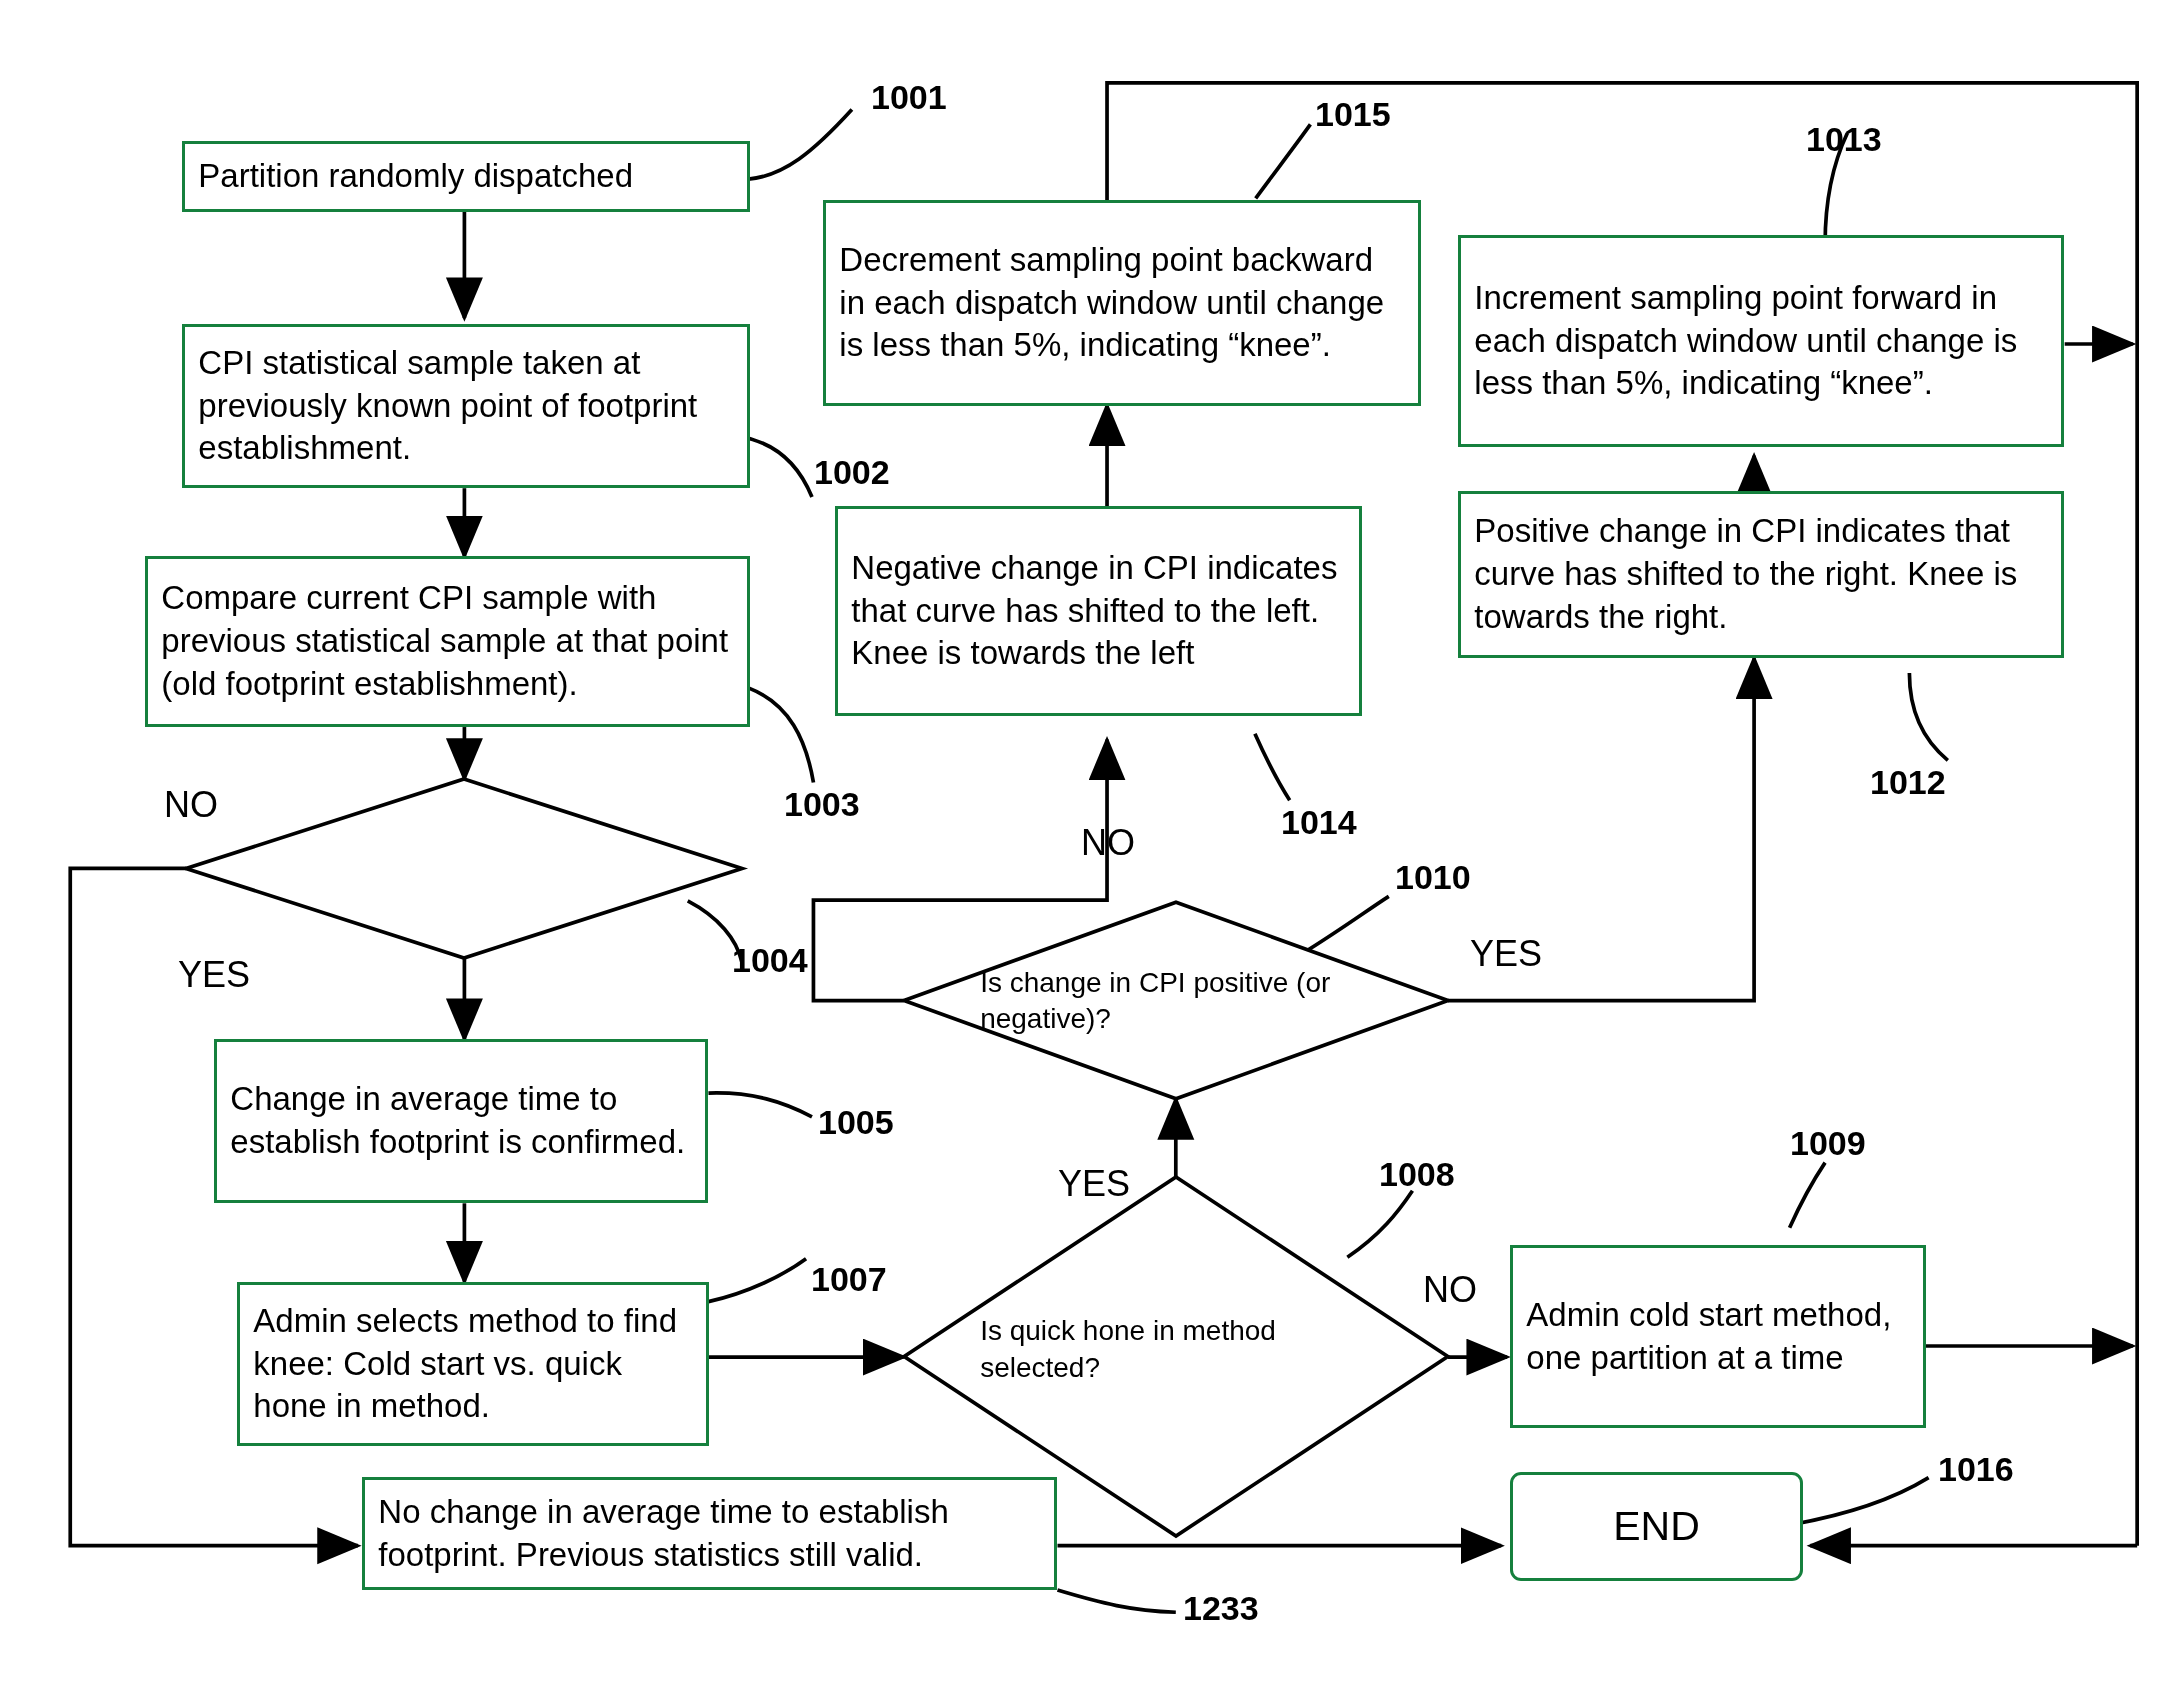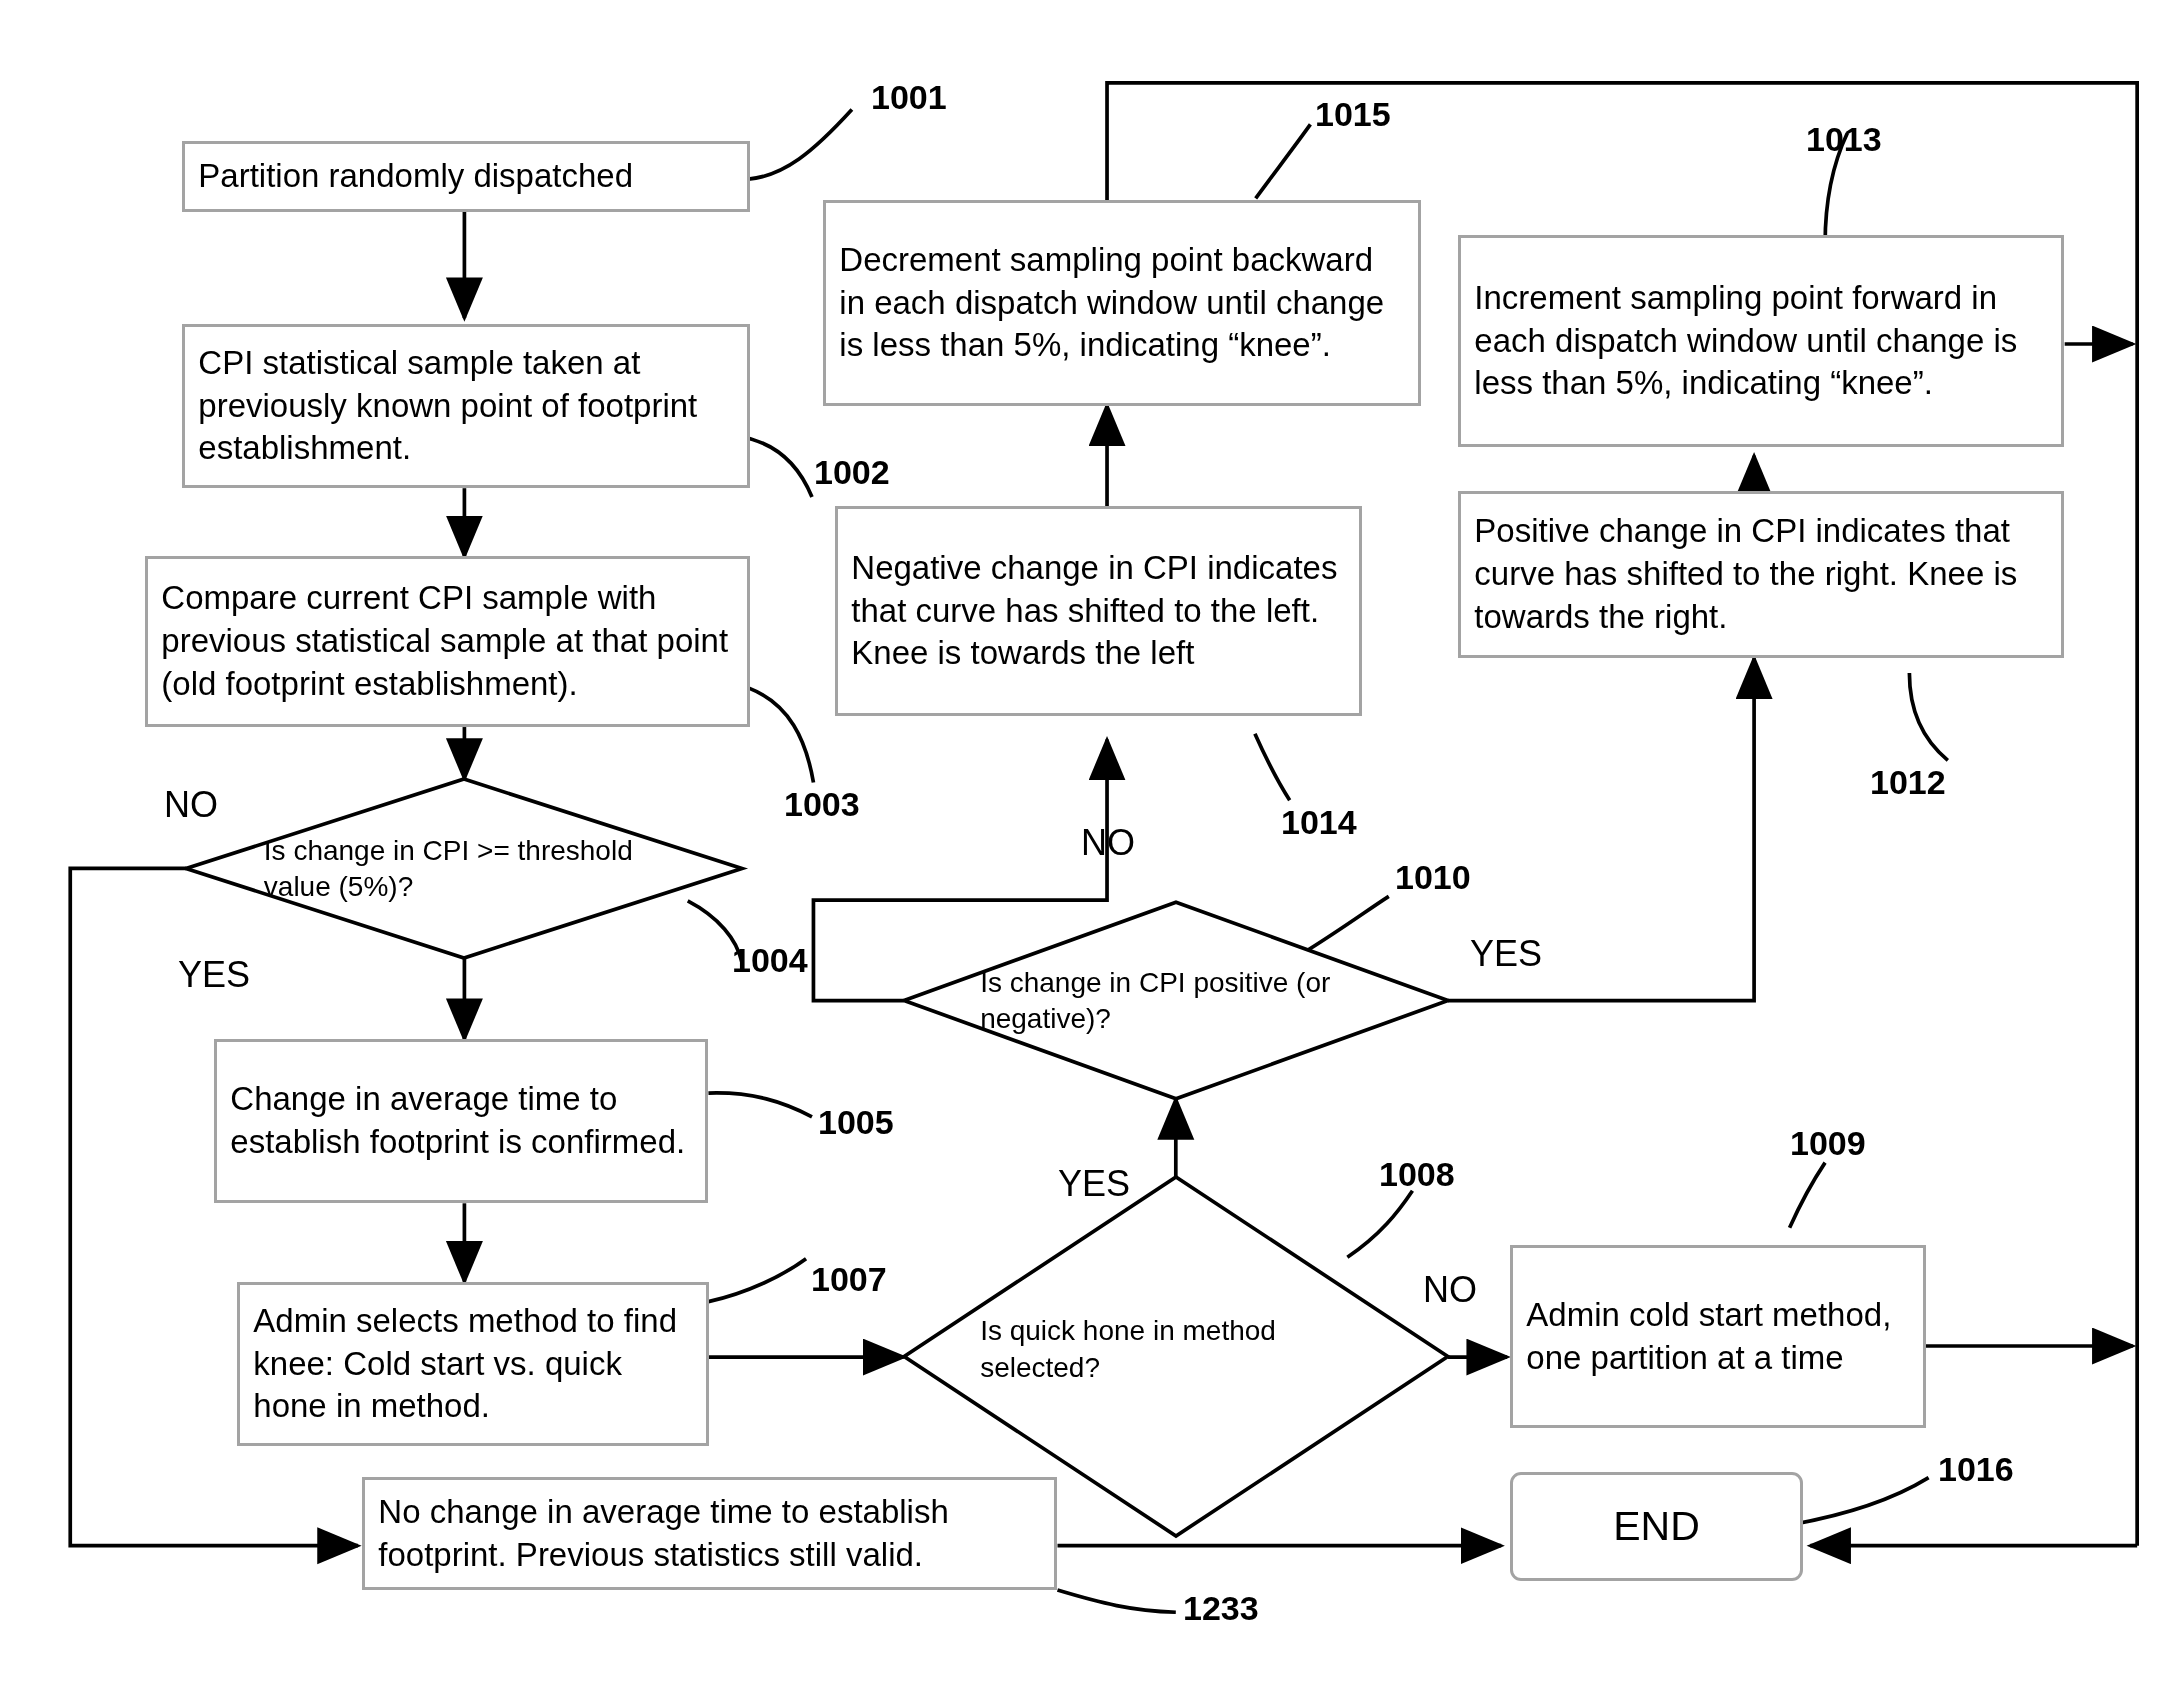--- a/index.html
+++ b/index.html
@@ -11,21 +11,21 @@
     background:#ffffff;
     font-family:"Liberation Sans", sans-serif;
     color:#000000;
     overflow:hidden;
   }
   #wires{position:absolute;left:0;top:0;width:2183px;height:1690px;}
   .node{
     position:absolute;
     box-sizing:border-box;
     background:#ffffff;
-    border:3px solid #a3a3a3;
+    border:3px solid #15803d;
     display:flex;
     align-items:center;
     z-index:2;
   }
   .node .txt{
     padding:0 13.3px;
     font-size:33px;
     line-height:1.30;
     letter-spacing:0px;
     white-space:pre-line;
@@ -183,21 +183,20 @@
   </div>
 
   <div class="node terminal" style="left:1510px; top:1472px; width:293px; height:109px;">
     <span class="txt">END</span>
   </div>
 
   <div class="diamond" style="left:186px; top:779px; width:556px; height:179px;">
     <svg width="556" height="179" viewBox="0 0 752 242">
       <polygon points="376,0 752,121 376,242 0,121" fill="#ffffff" stroke="#000000" stroke-width="5"></polygon>
     </svg>
-    <div class="dtxt">Is change in CPI &gt;= threshold value (5%)?</div>
   </div>
 
   <div class="diamond" style="left:904px; top:902px; width:544px; height:197px;">
     <svg width="544" height="197" viewBox="0 0 736 266">
       <polygon points="368,0 736,133 368,266 0,133" fill="#ffffff" stroke="#000000" stroke-width="5"></polygon>
     </svg>
     <div class="dtxt">Is change in CPI positive (or negative)?</div>
   </div>
 
   <div class="diamond" style="left:904px; top:1177px; width:544px; height:359px;">

